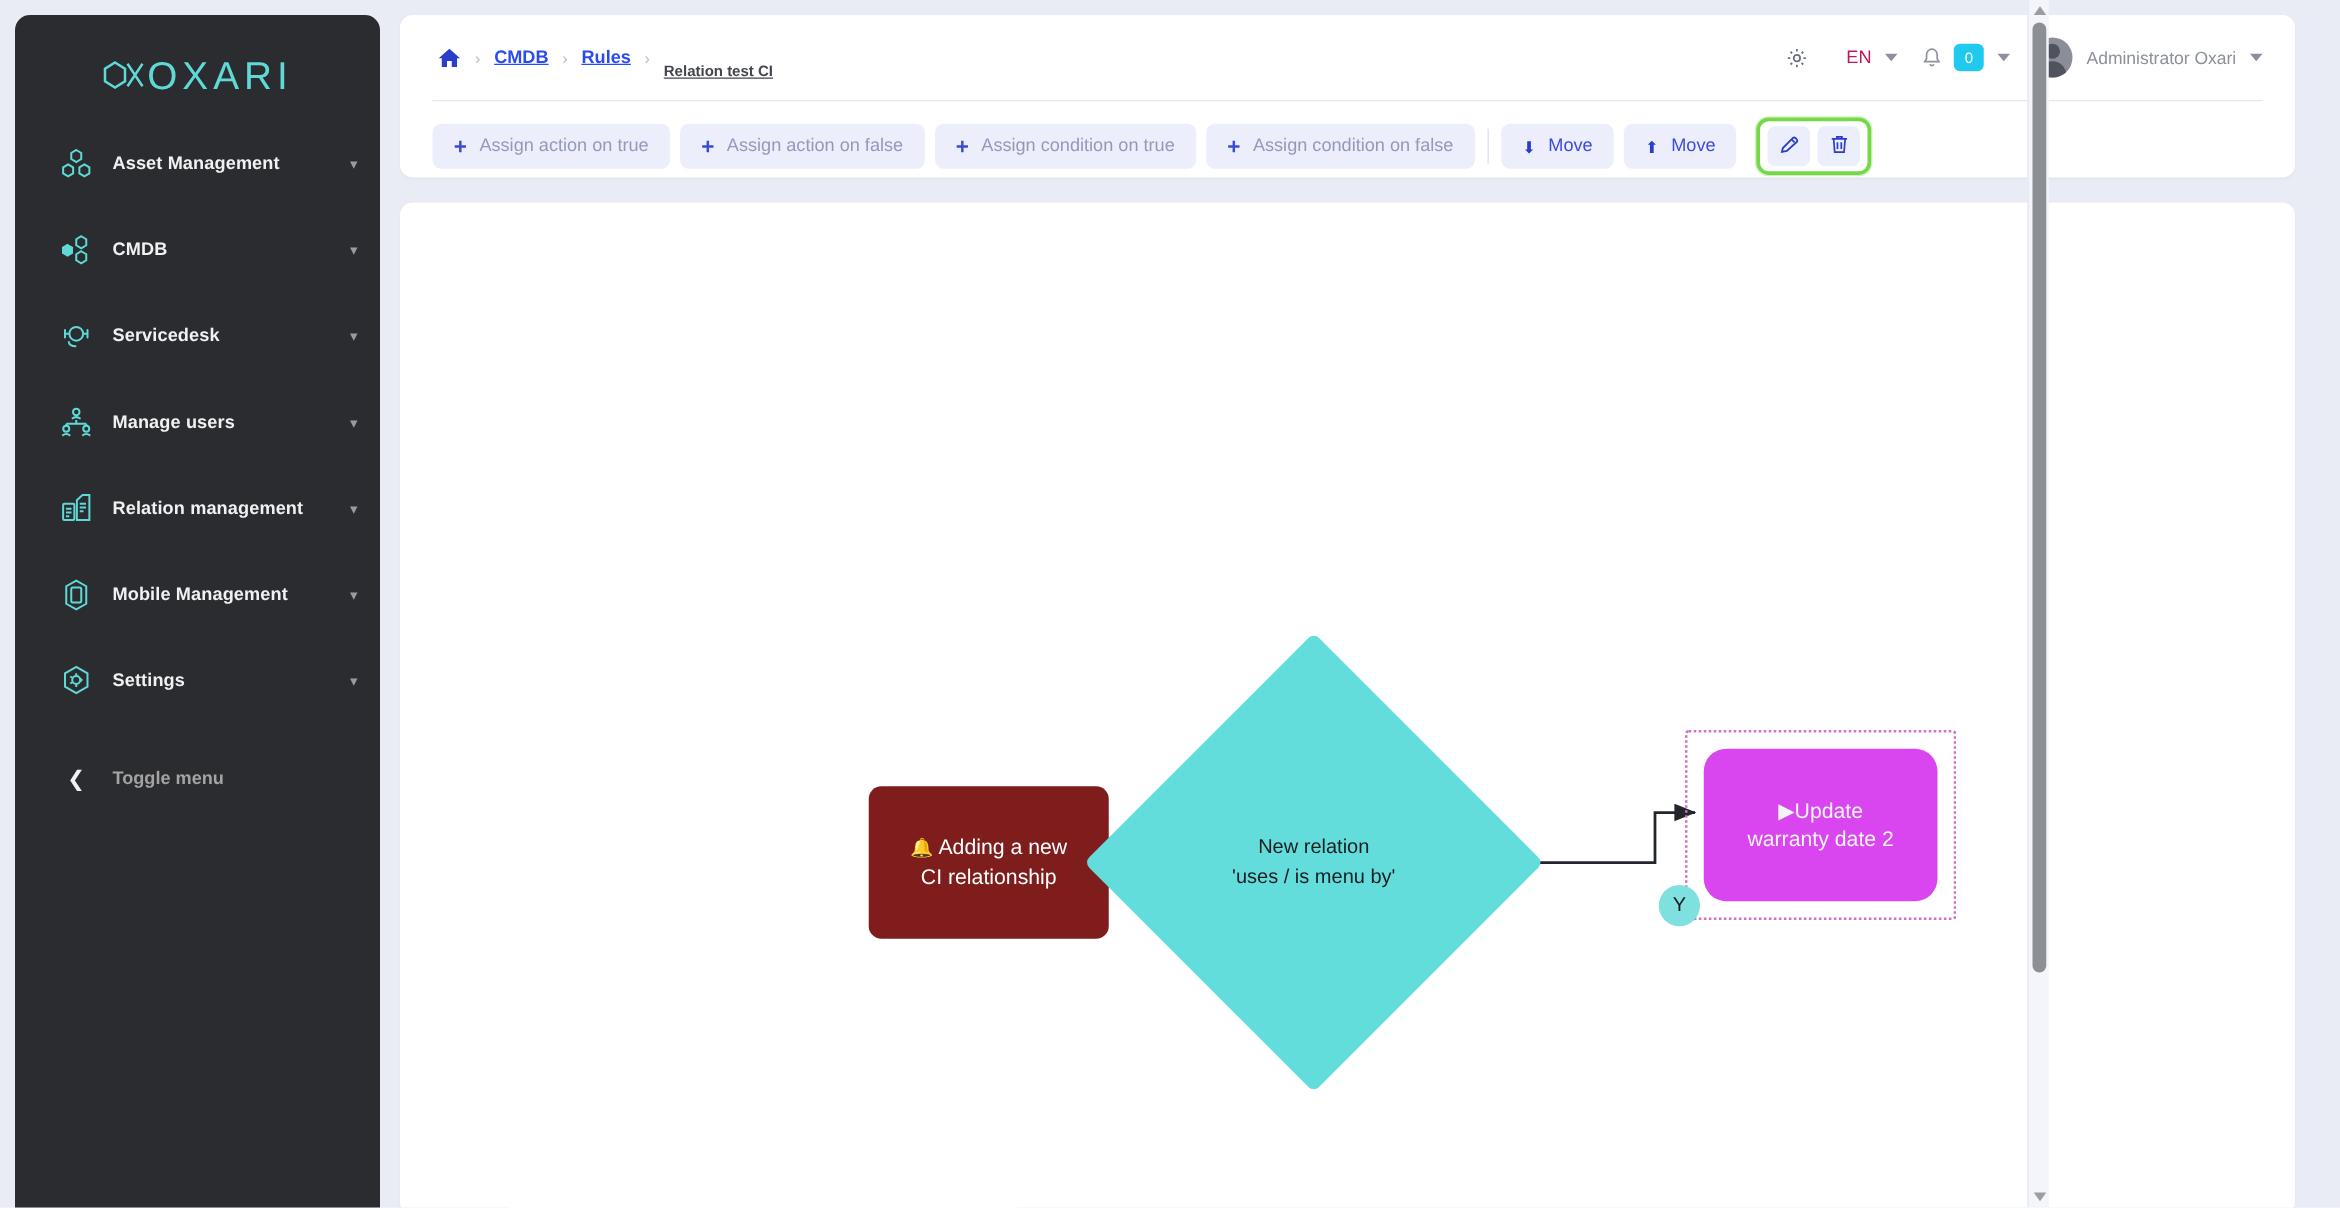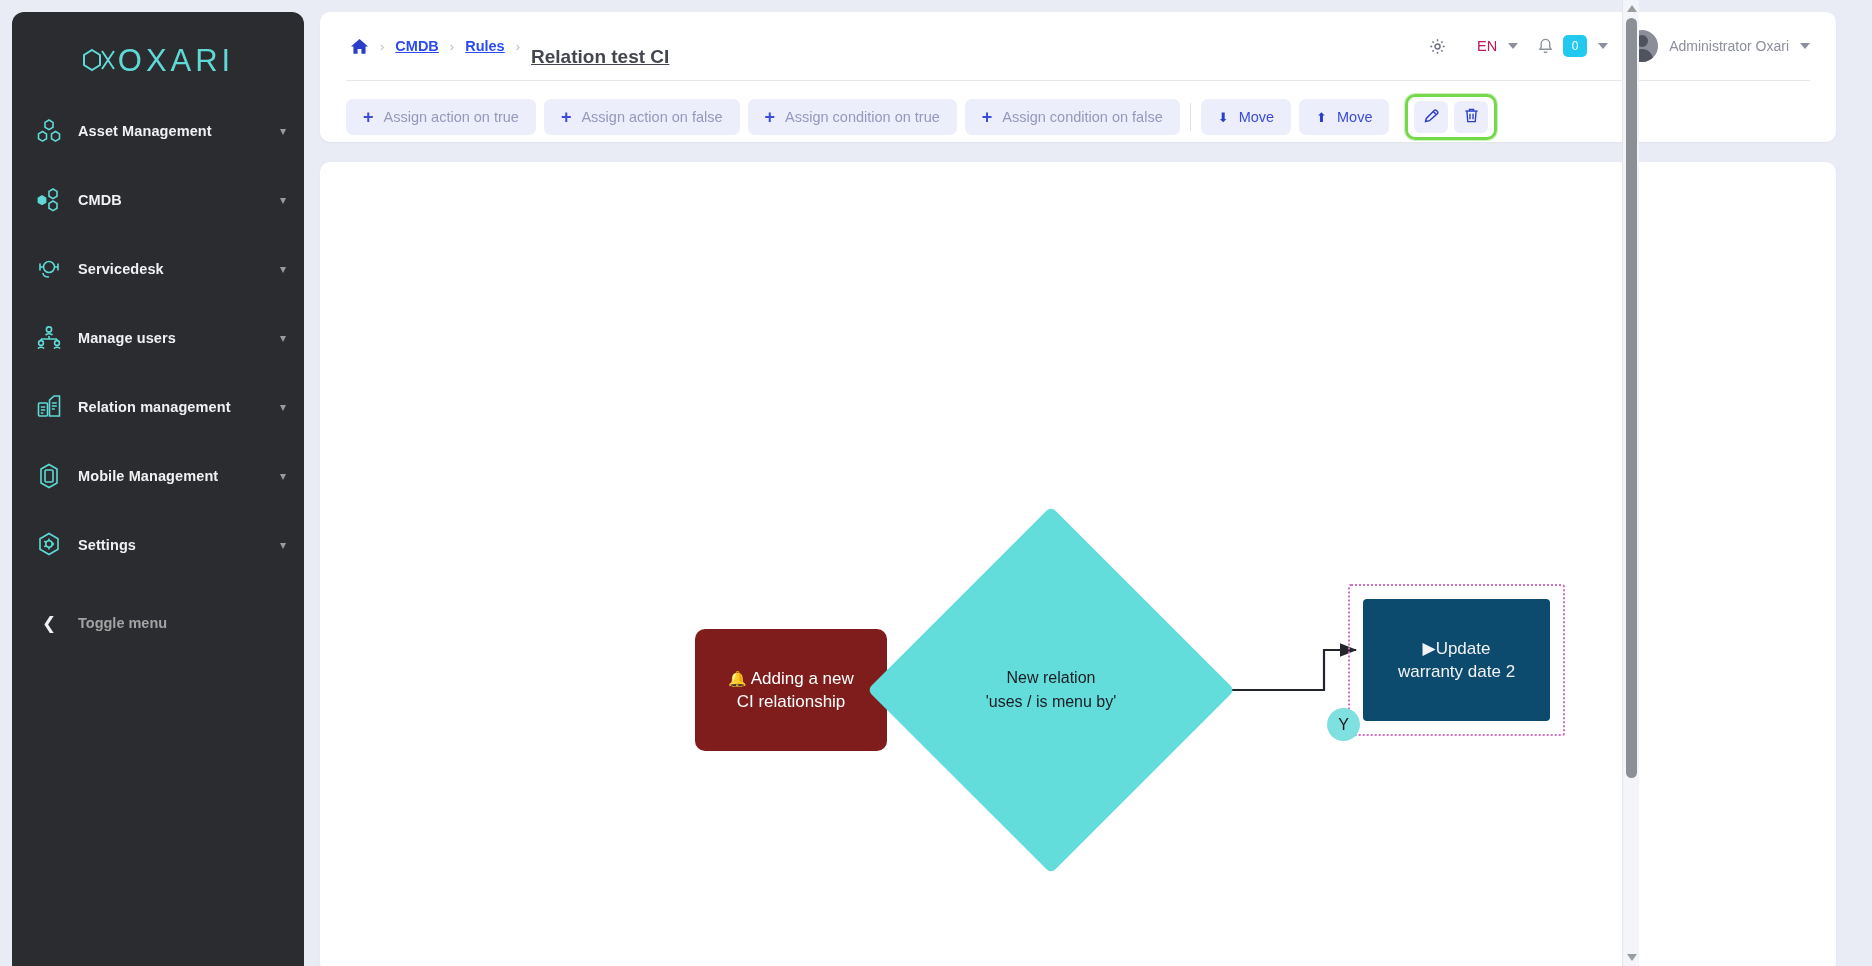--- a/index.html
+++ b/index.html
@@ -21,21 +21,21 @@
   }
   .logo-wrap {
     height: 82px; display: flex; align-items: center; justify-content: center;
     padding-top: 16px;
   }
   .logo { display: flex; align-items: center; gap: 2px; }
   .logo-text {
     color: #5fd9d6; font-size: 31px; letter-spacing: 4px;
     font-weight: 400; font-family: "Liberation Sans", sans-serif;
   }
-  .nav { padding-top: 12px; }
+  .nav { padding-top: 12px; margin-left: 12px; }
   .nav-item {
     display: flex; align-items: center;
     height: 50px; padding: 0 18px 0 22px;
     cursor: pointer; position: relative;
     margin-bottom: 0px;
   }
   .nav-icon {
     width: 30px; height: 30px; flex: 0 0 30px;
     display: flex; align-items: center; justify-content: center;
     color: #5fd9d6; margin-right: 14px;
@@ -73,21 +73,21 @@
     display: flex; align-items: center; height: 68px; gap: 11px;
     padding-left: 4px;
   }
   .bc-home { color: #2b3ecb; display: flex; align-items: center; cursor: pointer; }
   .bc-sep { color: #b9bcc8; font-size: 13px; }
   .bc-link {
     color: #2b4bf2; font-size: 14.5px; font-weight: bold;
     text-decoration: underline; cursor: pointer;
   }
   .bc-current {
-    color: #44464f; font-size: 19px; font-weight: bold;
+    color: #44464f; font-size: 12px; font-weight: bold;
     text-decoration: underline;
     margin-top: 21px;
   }
 
   .header-right {
     position: absolute; right: 26px; top: 0; height: 68px;
     display: flex; align-items: center; gap: 0px;
   }
   .hr-gear { color: #6d7080; margin-right: 13px; cursor: pointer; display:flex; }
   .hr-lang { color: #be185d; font-size: 14.5px; cursor: pointer; margin-left: 18px; }
@@ -182,21 +182,21 @@
     position: absolute; inset: 0; display: flex; flex-direction: column;
     align-items: center; justify-content: center;
     color: #1b1d21; font-size: 16px; line-height: 1.5; text-align: center;
   }
   .sel-box {
     left: 1028px; top: 422px; width: 217px; height: 152px;
     border: 2px dotted #d26fc0; border-radius: 3px;
   }
   .node-action {
     left: 1043px; top: 437px; width: 187px; height: 122px;
-    background: #0c4a6e; border-radius: 4px;
+    background: #d946ef; border-radius: 18px;
     display: flex; align-items: center; justify-content: center;
     color: #f2f3f5; font-size: 17px; line-height: 1.38; text-align: center;
     cursor: pointer;
   }
   .y-badge {
     left: 1007px; top: 546px; width: 33px; height: 33px;
     border-radius: 50%; background: #7fe0e0;
     display: flex; align-items: center; justify-content: center;
     color: #16181c; font-size: 16px;
   }

